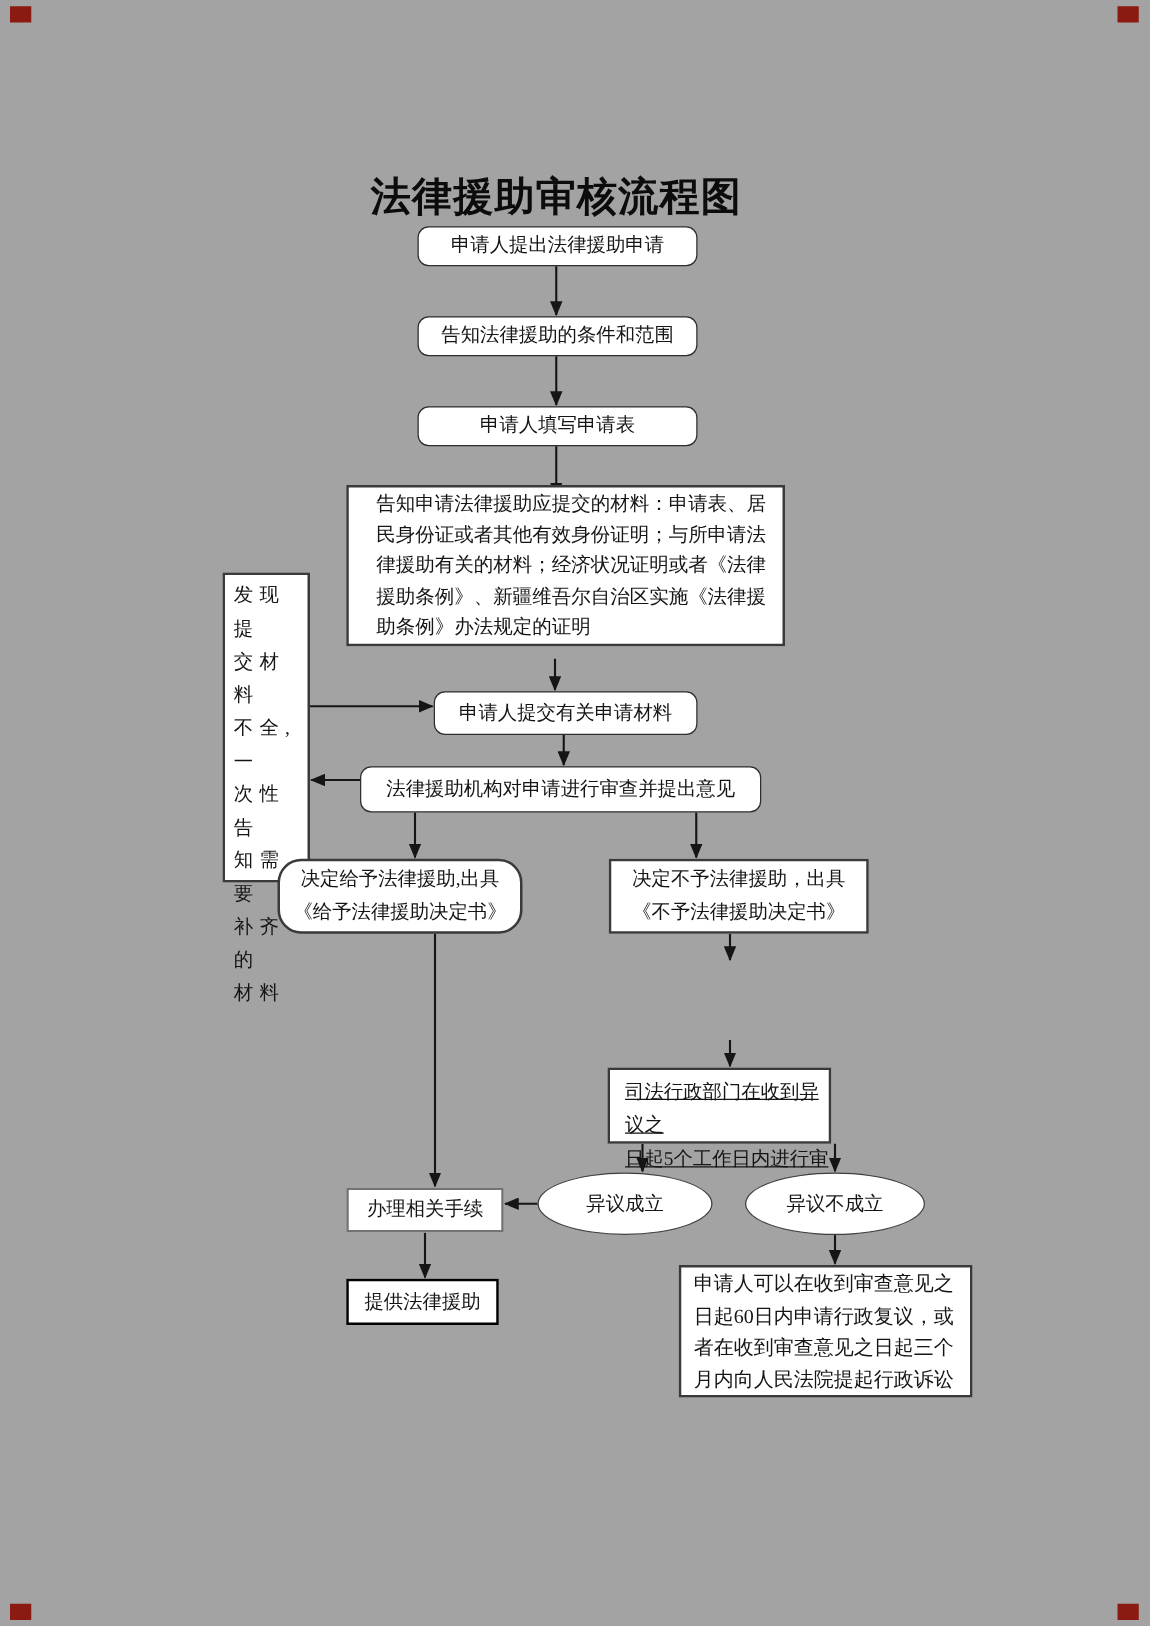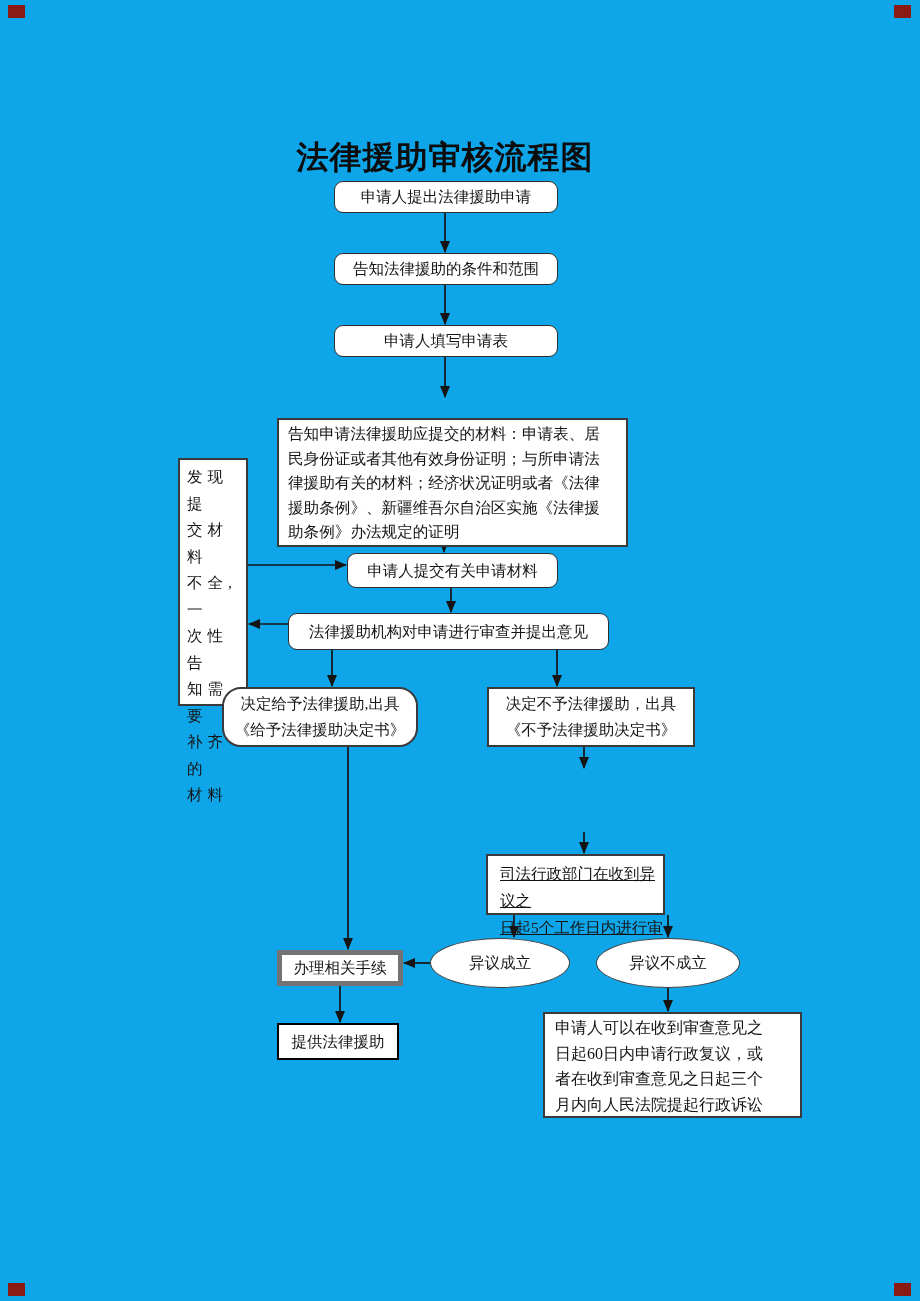--- a/index.html
+++ b/index.html
@@ -1,17 +1,17 @@
 <!DOCTYPE html>
 <html><head>
 <meta charset="utf-8">
 <style>
   html,body{margin:0;padding:0;background:#ffffff;}
   .page{
-    position:relative;width:920px;height:1301px;background:#0ea5e9;overflow:hidden;
+    position:relative;width:920px;height:1301px;background:#a3a3a3;overflow:hidden;
     font-family:"Liberation Serif","DejaVu Serif",serif;color:#111;
   }
   .title{
     position:absolute;left:265px;top:136px;width:360px;text-align:center;
     font-family:"Liberation Sans","DejaVu Sans",sans-serif;
     font-size:32px;font-weight:bold;letter-spacing:1px;color:#0c0c0c;white-space:nowrap;
   }
   .node{
     position:absolute;box-sizing:border-box;background:#ffffff;
     font-size:15.5px;color:#151515;line-height:26px;
@@ -25,33 +25,33 @@
     border-radius:50%;display:flex;align-items:center;justify-content:center;
     font-size:15.5px;color:#151515;
   }
   .wires{position:absolute;left:0;top:0;width:920px;height:1301px;}
   .corner-mark{position:absolute;width:17px;height:13px;background:#8b1a12;}
 
   
   .n-start{left:334px;top:181px;width:224px;height:32px;}
   .n-inform{left:334px;top:253px;width:224px;height:32px;}
   .n-fill{left:334px;top:325px;width:224px;height:32px;}
-  .n-materials{left:277px;top:418px;width:351px;height:129px;padding:2px 10px 0 9px;line-height:24.6px;font-size:15.6px;}
+  .n-materials{left:277px;top:388px;width:351px;height:129px;padding:2px 10px 0 22px;line-height:24.6px;font-size:15.6px;}
   .n-incomplete{left:178px;top:458px;width:70px;height:248px;padding:4px 0 0 7px;line-height:26.5px;letter-spacing:5px;}
   .n-submit{left:347px;top:553px;width:211px;height:35px;}
   .n-review{left:288px;top:613px;width:321px;height:37px;}
   .n-grant{left:222px;top:687px;width:196px;height:60px;padding-top:2px;line-height:26px;}
   .n-deny{left:487px;top:687px;width:208px;height:60px;padding-top:2px;line-height:26px;}
   .n-objection{left:486px;top:769px;width:211px;height:63px;padding:4px 0 0 14px;line-height:27px;font-size:16px;}
   .n-objreview{left:486px;top:854px;width:179px;height:61px;padding:4px 0 0 12px;line-height:27px;text-decoration:underline;}
   .n-valid{left:430px;top:938px;width:140px;height:50px;}
   .n-invalid{left:596px;top:938px;width:144px;height:50px;}
-  .n-procedures{left:277px;top:950px;width:126px;height:36px;border:5px solid #737373;}
+  .n-procedures{left:277px;top:950px;width:126px;height:36px;border:2px solid #737373;}
   .n-provide{left:277px;top:1023px;width:122px;height:37px;border:2px solid #000000;}
-  .n-remedy{left:543px;top:1012px;width:259px;height:106px;padding:1px 0 0 10px;line-height:25.5px;font-size:16px;}
+  .n-remedy{left:543px;top:1012px;width:235px;height:106px;padding:1px 0 0 10px;line-height:25.5px;font-size:16px;}
 </style>
 </head>
 <body>
 
 <div class="page">
 
   <div class="corner-mark" style="left:8px;top:5px;"></div>
   <div class="corner-mark" style="left:894px;top:5px;"></div>
   <div class="corner-mark" style="left:8px;top:1283px;"></div>
   <div class="corner-mark" style="left:894px;top:1283px;"></div>

